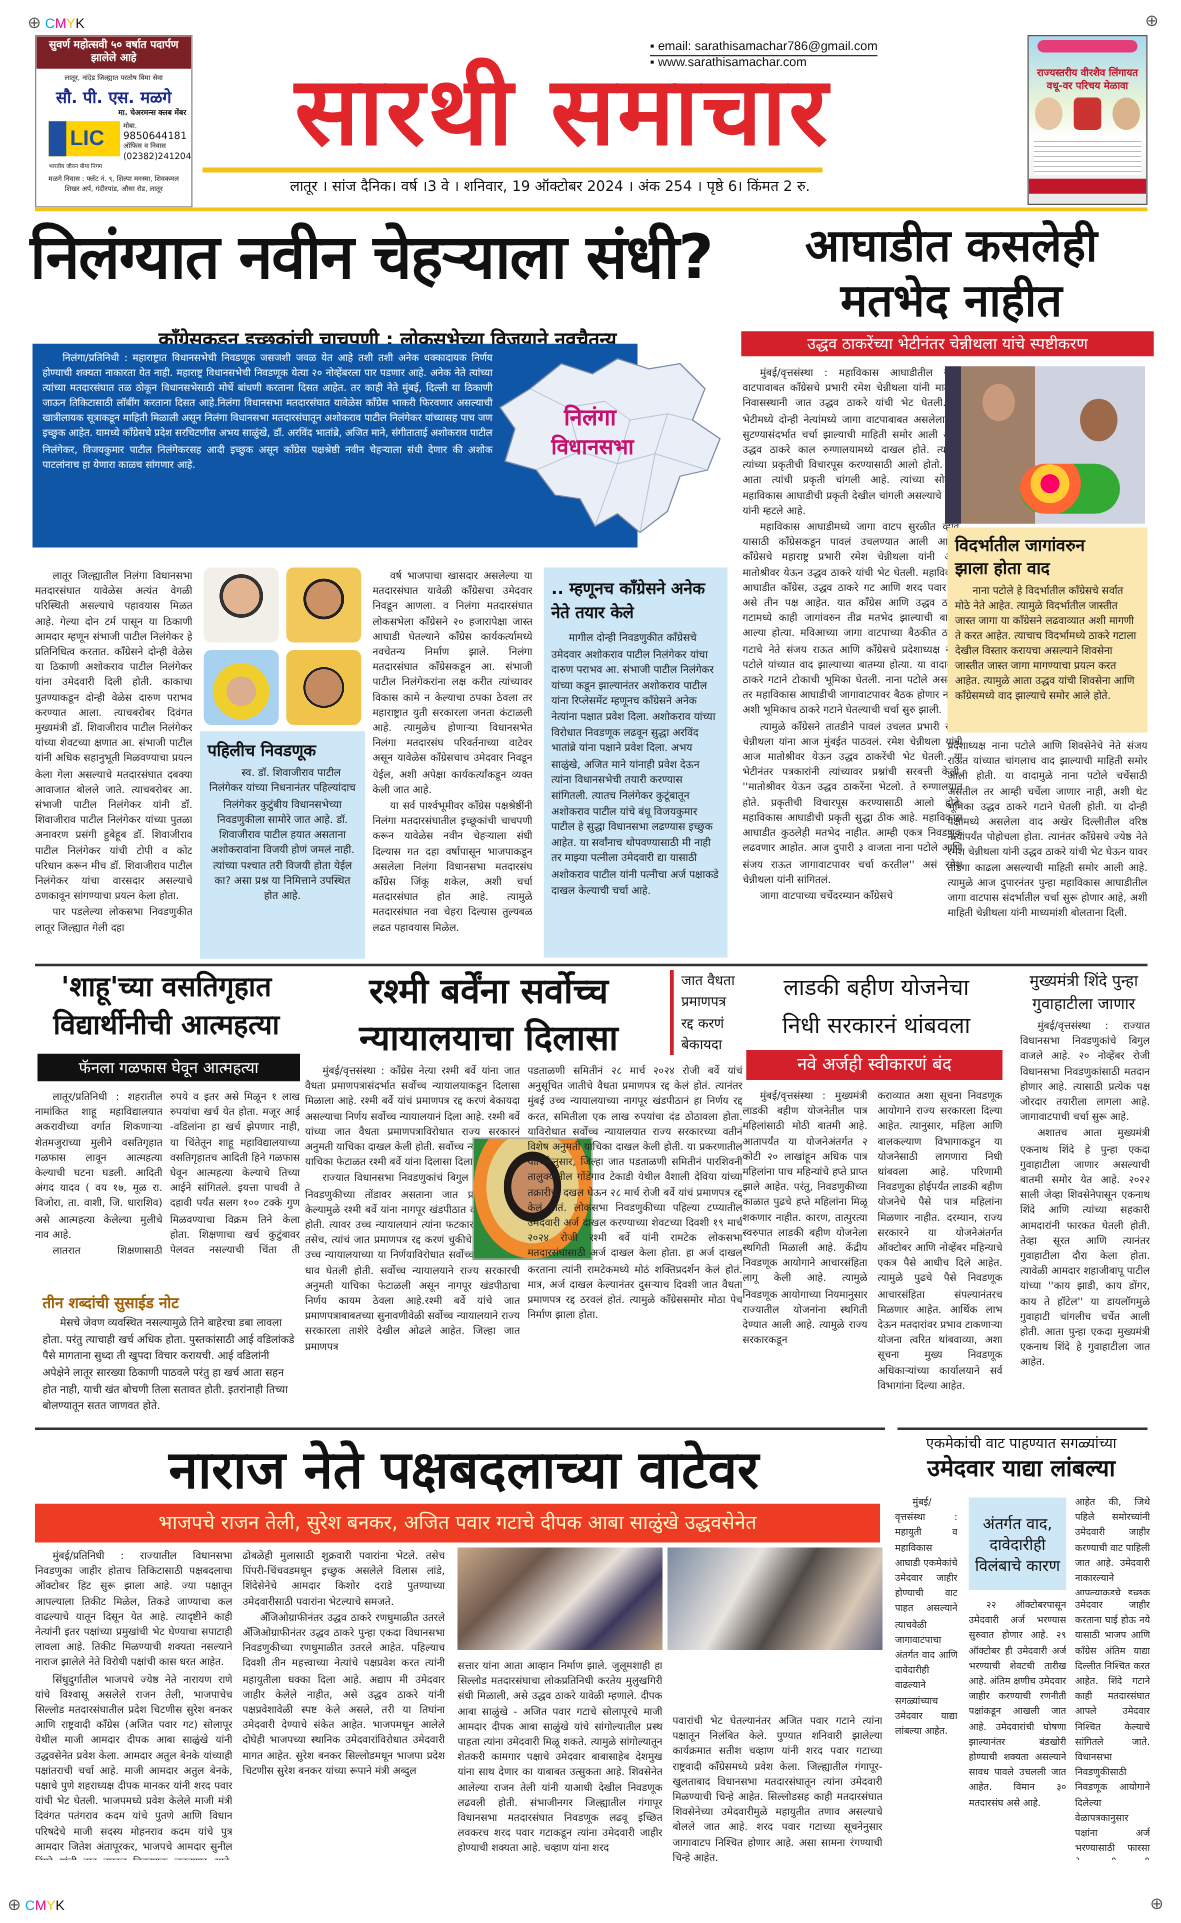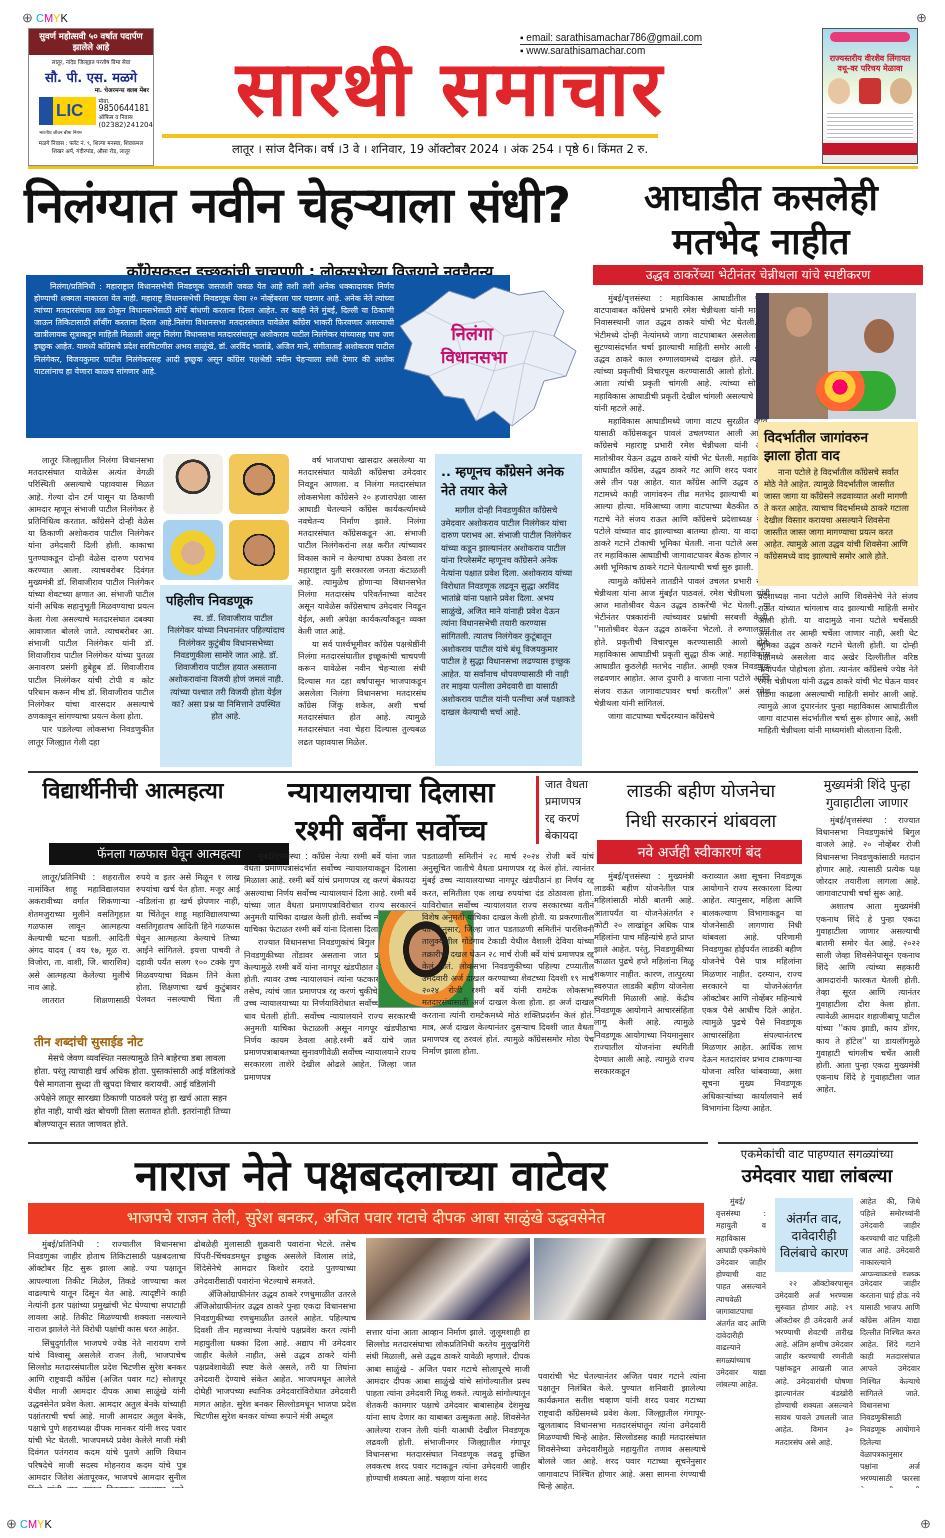--- a/index.html
+++ b/index.html
@@ -134,38 +134,39 @@
   <div class="body-text" style="font-size:8.3px;line-height:12px;text-indent:14px;text-align:left;margin-top:2px;">नाना पटोले हे विदर्भातील काँग्रेसचे सर्वात मोठे नेते आहेत. त्यामुळे विदर्भातील जास्तीत जास्त जागा या काँग्रेसने लढवाव्यात अशी मागणी ते करत आहेत. त्याचाच विदर्भामध्ये ठाकरे गटाला देखील विस्तार करायचा असल्याने शिवसेना जास्तीत जास्त जागा मागण्याचा प्रयत्न करत आहेत. त्यामुळे आता उद्धव यांची शिवसेना आणि काँग्रेसमध्ये वाद झाल्याचे समोर आले होते.</div>
 </div>
 
 <div class="col body-text" style="left:758px;top:590px;width:160px;height:178px;">
   <p style="text-indent:0;">प्रदेशाध्यक्ष नाना पटोले आणि शिवसेनेचे नेते संजय राऊत यांच्यात चांगलाच वाद झाल्याची माहिती समोर आली होती. या वादामुळे नाना पटोले चर्चेसाठी असतील तर आम्ही चर्चेला जाणार नाही, अशी थेट भूमिका उद्धव ठाकरे गटाने घेतली होती. या दोन्ही पक्षांमध्ये असलेला वाद अखेर दिल्लीतील वरिष्ठ नेत्यांपर्यंत पोहोचला होता. त्यानंतर काँग्रेसचे ज्येष्ठ नेते रमेश चेन्नीथला यांनी उद्धव ठाकरे यांची भेट घेऊन यावर तोडगा काढला असल्याची माहिती समोर आली आहे. त्यामुळे आज दुपारनंतर पुन्हा महाविकास आघाडीतील जागा वाटपास संदर्भातील चर्चा सुरू होणार आहे, अशी माहिती चेन्नीथला यांनी माध्यमांशी बोलताना दिली.</p>
 </div>
 
 <div class="hline" style="left:28px;top:771px;width:890px;"></div>
 
 <div class="abs" style="left:26px;top:776px;width:214px;text-align:center;font-weight:bold;font-size:22px;line-height:30px;">
+  <div>'शाहू'च्या वसतिगृहात</div>
   <div>विद्यार्थीनीची आत्महत्या</div>
 </div>
-<div class="abs blackbar" style="left:30px;top:843px;width:240px;height:22px;font-size:12.5px;line-height:22px;margin-left:19px;">फॅनला गळफास घेवून आत्महत्या</div>
+<div class="abs blackbar" style="left:30px;top:843px;width:210px;height:22px;font-size:12.5px;line-height:22px;">फॅनला गळफास घेवून आत्महत्या</div>
 <div class="col body-text" style="left:28px;top:871px;width:102px;height:132px;">
   <p>लातूर/प्रतिनिधी : शहरातील नामांकित शाहू महाविद्यालयात अकरावीच्या वर्गात शिकणाऱ्या शेतमजुराच्या मुलीने वसतिगृहात गळफास लावून आत्महत्या केल्याची घटना घडली. आदिती अंगद यादव ( वय १७, मूळ रा. विजोरा, ता. वाशी, जि. धाराशिव) असे आत्महत्या केलेल्या मुलीचे नाव आहे.</p>
   <p>लातुरात शिक्षणासाठी आलेल्या शेतमजुराच्या मुलीला वर्षाकाठी वसतिगृहांचे ७० हजार</p>
 </div>
 <div class="col body-text" style="left:136px;top:871px;width:104px;height:132px;">
   <p style="text-indent:0;">रुपये व इतर असे मिळून १ लाख रुपयांचा खर्च येत होता. मजूर आई -वडिलांना हा खर्च झेपणार नाही, या चिंतेतून शाहू महाविद्यालयाच्या वसतिगृहातच आदिती हिने गळफास घेवून आत्महत्या केल्याचे तिच्या आईने सांगितले. इयत्ता पाचवी ते दहावी पर्यंत सलग १०० टक्के गुण मिळवण्याचा विक्रम तिने केला होता. शिक्षणाचा खर्च कुटुंबावर पेलवत नसल्याची चिंता ती मैत्रिणीकडे बोलून दाखवत होती.</p>
 </div>
 <div class="abs" style="left:34px;top:1033px;font-size:12px;color:#a16207;font-weight:bold;">तीन शब्दांची सुसाईड नोट</div>
 <div class="col body-text" style="left:34px;top:1052px;width:205px;height:82px;">
   <p style="font-size:8.4px;line-height:13.2px;text-align:left;">मेसचे जेवण व्यवस्थित नसल्यामुळे तिने बाहेरचा डबा लावला होता. परंतु त्याचाही खर्च अधिक होता. पुस्तकांसाठी आई वडिलांकडे पैसे मागताना सुध्दा ती खुपदा विचार करायची. आई वडिलांनी अपेक्षेने लातूर सारख्या ठिकाणी पाठवले परंतु हा खर्च आता सहन होत नाही, याची खंत बोचणी तिला सतावत होती. इतरांनाही तिच्या बोलण्यातून सतत जाणवत होते.</p>
 </div>
 
 <div class="abs" style="left:246px;top:774px;width:290px;text-align:center;font-weight:bold;font-size:28px;line-height:38px;">
+  <div>रश्मी बर्वेंना सर्वोच्च</div>
   <div>न्यायालयाचा दिलासा</div>
-  <div>रश्मी बर्वेंना सर्वोच्च</div>
 </div>
 <div class="abs" style="left:536px;top:776px;width:60px;border-left:3px solid #d3202a;padding-left:6px;font-size:11px;line-height:17px;">
   <div>जात वैधता</div>
   <div>प्रमाणपत्र</div>
   <div>रद्द करणं</div>
   <div>बेकायदा</div>
 </div>
 <div class="col body-text" style="left:244px;top:850px;width:172px;height:288px;">
   <p>मुंबई/वृत्तसंस्था : काँग्रेस नेत्या रश्मी बर्वे यांना जात वैधता प्रमाणपत्रासंदर्भात सर्वोच्च न्यायालयाकडून दिलासा मिळाला आहे. रश्मी बर्वे यांचं प्रमाणपत्र रद्द करणं बेकायदा असल्याचा निर्णय सर्वोच्च न्यायालयानं दिला आहे. रश्मी बर्वे यांच्या जात वैधता प्रमाणपत्राविरोधात राज्य सरकारनं अनुमती याचिका दाखल केली होती. सर्वोच्च न्यायालयानं ही याचिका फेटाळत रश्मी बर्वे यांना दिलासा दिला आहे.</p>
   <p>राज्यात विधानसभा निवडणुकांचं बिगुल वाजलं आहे. निवडणुकीच्या तोंडावर असताना जात प्रमाणपत्र रद्द केल्यामुळे रश्मी बर्वे यांना नागपूर खंडपीठात दाद मागितली होती. त्यावर उच्च न्यायालयानं त्यांना फटकार दिली होती. तसेच, त्यांचं जात प्रमाणपत्र रद्द करणं चुकीचे ठरवलं होतं. उच्च न्यायालयाच्या या निर्णयाविरोधात सर्वोच्च न्यायालयात धाव घेतली होती. सर्वोच्च न्यायालयाने राज्य सरकारची अनुमती याचिका फेटाळली असून नागपूर खंडपीठाचा निर्णय कायम ठेवला आहे.रश्मी बर्वे यांचे जात प्रमाणपत्राबाबतच्या सुनावणीवेळी सर्वोच्च न्यायालयाने राज्य सरकारला ताशेरे देखील ओढले आहेत. जिल्हा जात प्रमाणपत्र</p>

